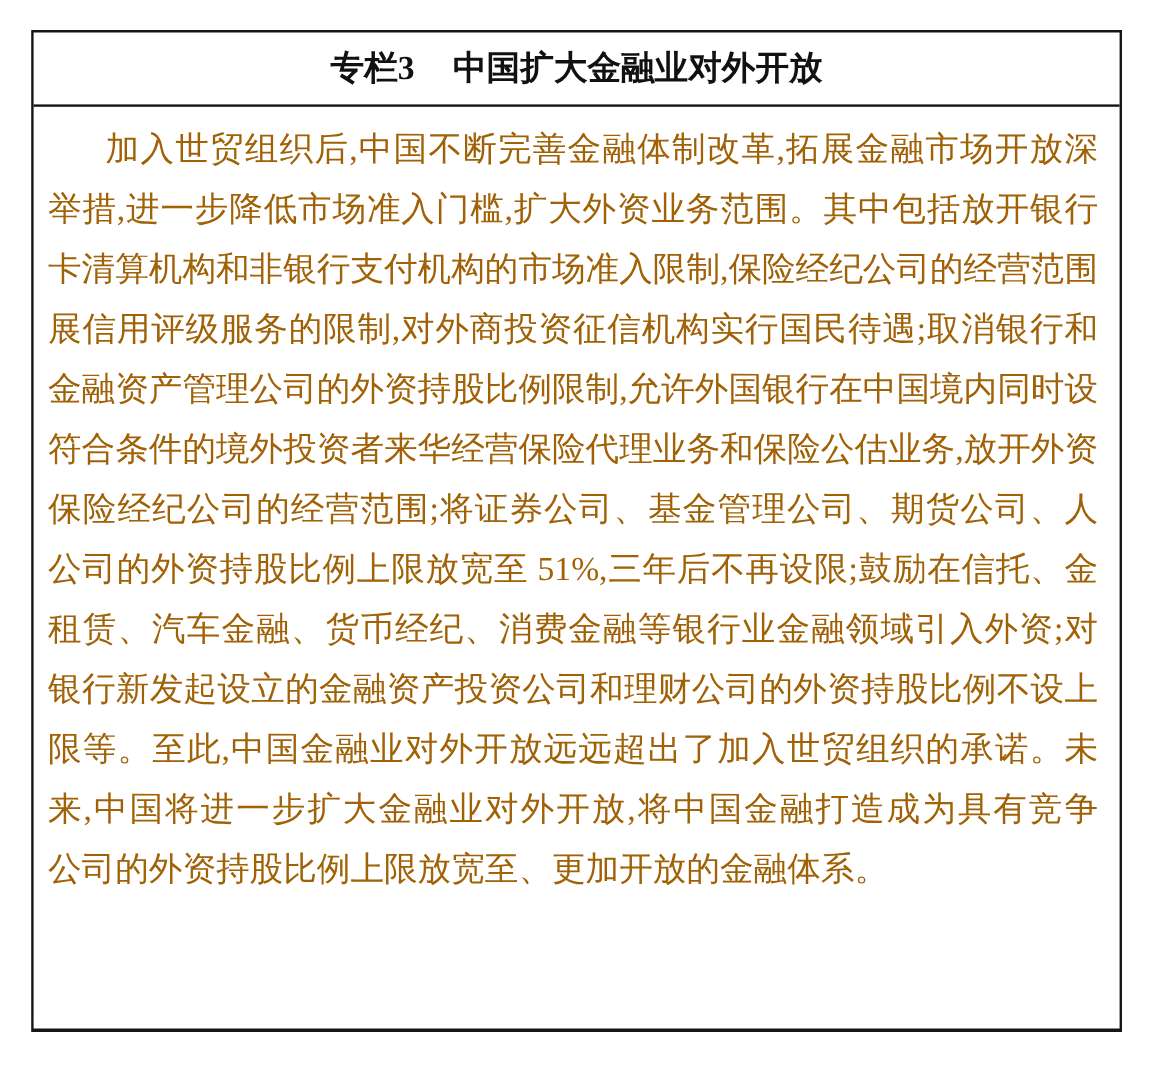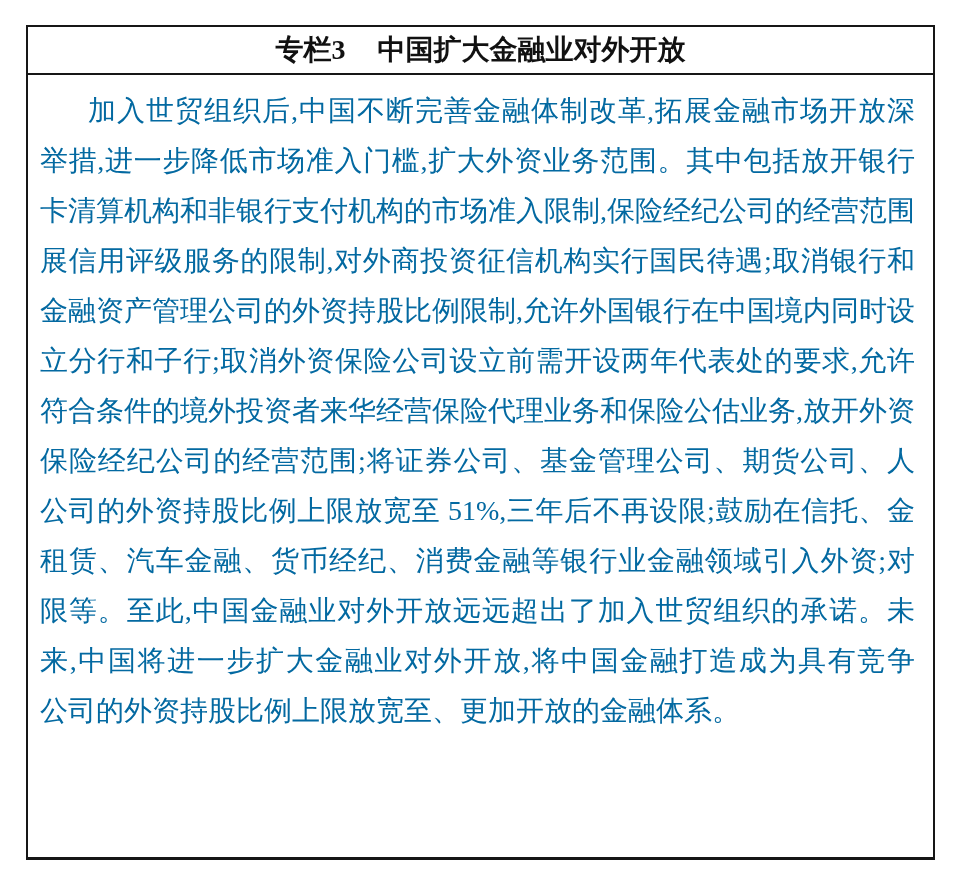--- a/index.html
+++ b/index.html
@@ -22,34 +22,34 @@
     left: 26px;
     top: 25px;
     width: 909px;
     height: 835px;
     box-sizing: border-box;
     border: 2px solid #161616;
     border-bottom-width: 3px;
     background: #ffffff;
   }
   .box-header {
-    height: 48px;
+    height: 62px;
     box-sizing: border-box;
     border-bottom: 2px solid #161616;
     display: flex;
     align-items: center;
     justify-content: center;
     gap: 32px;
     font-weight: 700;
     font-size: 28px;
     color: #111111;
   }
   .box-body {
     padding: 11px 18px 0 12px;
-    color: #0369a1;
+    color: #a16207;
     font-size: 28px;
   }
   .para-line {
     height: 50px;
     line-height: 50px;
     text-align: justify;
     text-align-last: justify;
     text-justify: inter-character;
     overflow: hidden;
     white-space: normal;
@@ -69,23 +69,23 @@
     <div class="box-header">
       <span>专栏3</span>
       <span>中国扩大金融业对外开放</span>
     </div>
     <div class="box-body">
       <div class="para-line first">加入世贸组织后,中国不断完善金融体制改革,拓展金融市场开放深</div>
       <div class="para-line">举措,进一步降低市场准入门槛,扩大外资业务范围。其中包括放开银行</div>
       <div class="para-line">卡清算机构和非银行支付机构的市场准入限制,保险经纪公司的经营范围</div>
       <div class="para-line">展信用评级服务的限制,对外商投资征信机构实行国民待遇;取消银行和</div>
       <div class="para-line">金融资产管理公司的外资持股比例限制,允许外国银行在中国境内同时设</div>
-      <div class="para-line">立分行和子行;取消外资保险公司设立前需开设两年代表处的要求,允许</div>
       <div class="para-line">符合条件的境外投资者来华经营保险代理业务和保险公估业务,放开外资</div>
       <div class="para-line">保险经纪公司的经营范围;将证券公司、基金管理公司、期货公司、人身险</div>
       <div class="para-line">公司的外资持股比例上限放宽至 51%,三年后不再设限;鼓励在信托、金融</div>
       <div class="para-line">租赁、汽车金融、货币经纪、消费金融等银行业金融领域引入外资;对商业</div>
+      <div class="para-line">银行新发起设立的金融资产投资公司和理财公司的外资持股比例不设上</div>
       <div class="para-line">限等。至此,中国金融业对外开放远远超出了加入世贸组织的承诺。未</div>
       <div class="para-line">来,中国将进一步扩大金融业对外开放,将中国金融打造成为具有竞争力、</div>
       <div class="para-line last">公司的外资持股比例上限放宽至、更加开放的金融体系。</div>
     </div>
   </div>
 </div>
 
 </body></html>

